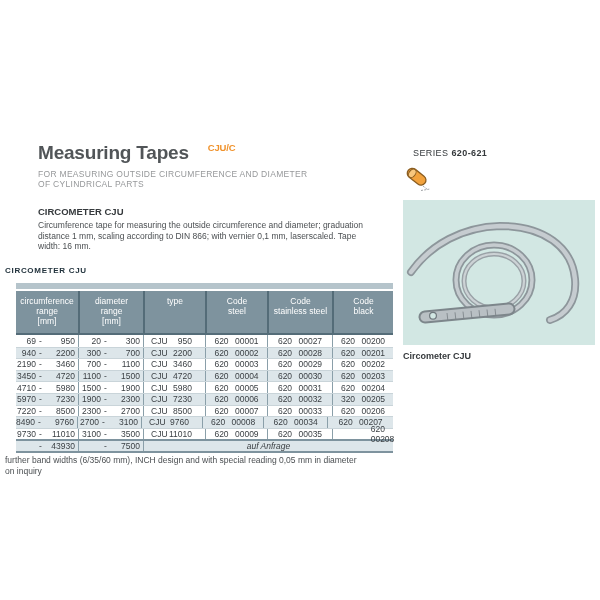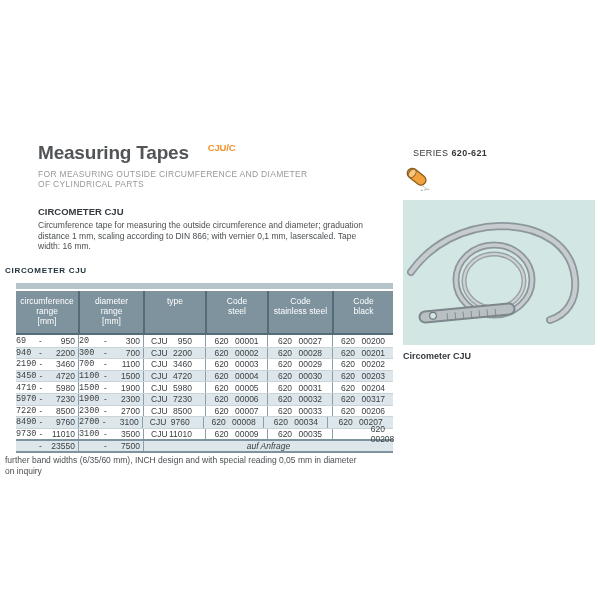--- a/index.html
+++ b/index.html
@@ -33,21 +33,21 @@
   .thcell + .thcell{border-left:2px solid #546c78;}
   .hc0{width:62px}.hc1{width:65px}.hc2{width:62px}.hc3{width:62px}.hc4{width:65px}.hc5{width:61px}
 
   .tbody{border-bottom:2px solid var(--header-bg,#7e939e);}
   .trow{display:flex;height:11.6px;box-sizing:border-box;background:#ffffff;border-top:1px solid #c9d4d9;}
   .trow:first-child{border-top:none;}
   .trow.alt{background:var(--row-alt-bg,#dde6ea);}
   .trow.req{border-top:2px solid var(--header-bg,#7e939e);}
   .tcell{box-sizing:border-box;height:100%;display:flex;align-items:center;font-size:8.5px;color:#3a3f43;}
   .tcell + .tcell{border-left:1px solid #8a9fa9;}
-  .tcell.range .n1{flex:1;text-align:left;font-family:Liberation Mono, monospace;}
+  .tcell.range .n1{flex:1;text-align:right;}
   .tcell.range .dash{width:9px;text-align:center;}
   .tcell.range .n2{width:30px;text-align:right;margin-right:3px;}
   .tcell.type .tname{margin-left:7px;}
   .tcell.type .tnum{flex:1;text-align:right;margin-right:13px;}
   .tcell.code{justify-content:center;word-spacing:4px;}
   .tcell.note{justify-content:center;}
 
   
   .footnote{position:absolute;left:5px;top:455px;font-size:8.5px;line-height:10.5px;color:#4b4f52;}
 
@@ -221,21 +221,21 @@
             <span class="n1">1900</span>
             <span class="dash">-</span>
             <span class="n2">2300</span>
           </div>
           <div class="tcell type" style="width: 62px;">
             <span class="tname">CJU</span>
             <span class="tnum">7230</span>
           </div>
           <div class="tcell code" style="width: 62px;">620 00006</div>
           <div class="tcell code" style="width: 65px;">620 00032</div>
-          <div class="tcell code" style="width: 61px;">620 00317</div>
+          <div class="tcell code" style="width: 61px;">320 00205</div>
         </div>
         <div class="trow">
           <div class="tcell range" style="width: 62px;">
             <span class="n1">7220</span>
             <span class="dash">-</span>
             <span class="n2">8500</span>
           </div>
           <div class="tcell range" style="width: 65px;">
             <span class="n1">2300</span>
             <span class="dash">-</span>
@@ -284,21 +284,21 @@
             <span class="tnum">11010</span>
           </div>
           <div class="tcell code" style="width: 62px;">620 00009</div>
           <div class="tcell code" style="width: 65px;">620 00035</div>
           <div class="tcell code" style="width: 61px; padding-left: 39px;">620 00208</div>
         </div>
         <div class="trow alt req">
           <div class="tcell range" style="width: 62px;">
             <span class="n1"></span>
             <span class="dash">-</span>
-            <span class="n2">23550</span>
+            <span class="n2">43930</span>
           </div>
           <div class="tcell range" style="width: 65px;">
             <span class="n1"></span>
             <span class="dash">-</span>
             <span class="n2">7500</span>
           </div>
           <div class="tcell note" style="width: 250px; font-style: italic;">auf Anfrage</div>
         </div>
       </div>
   </div>

